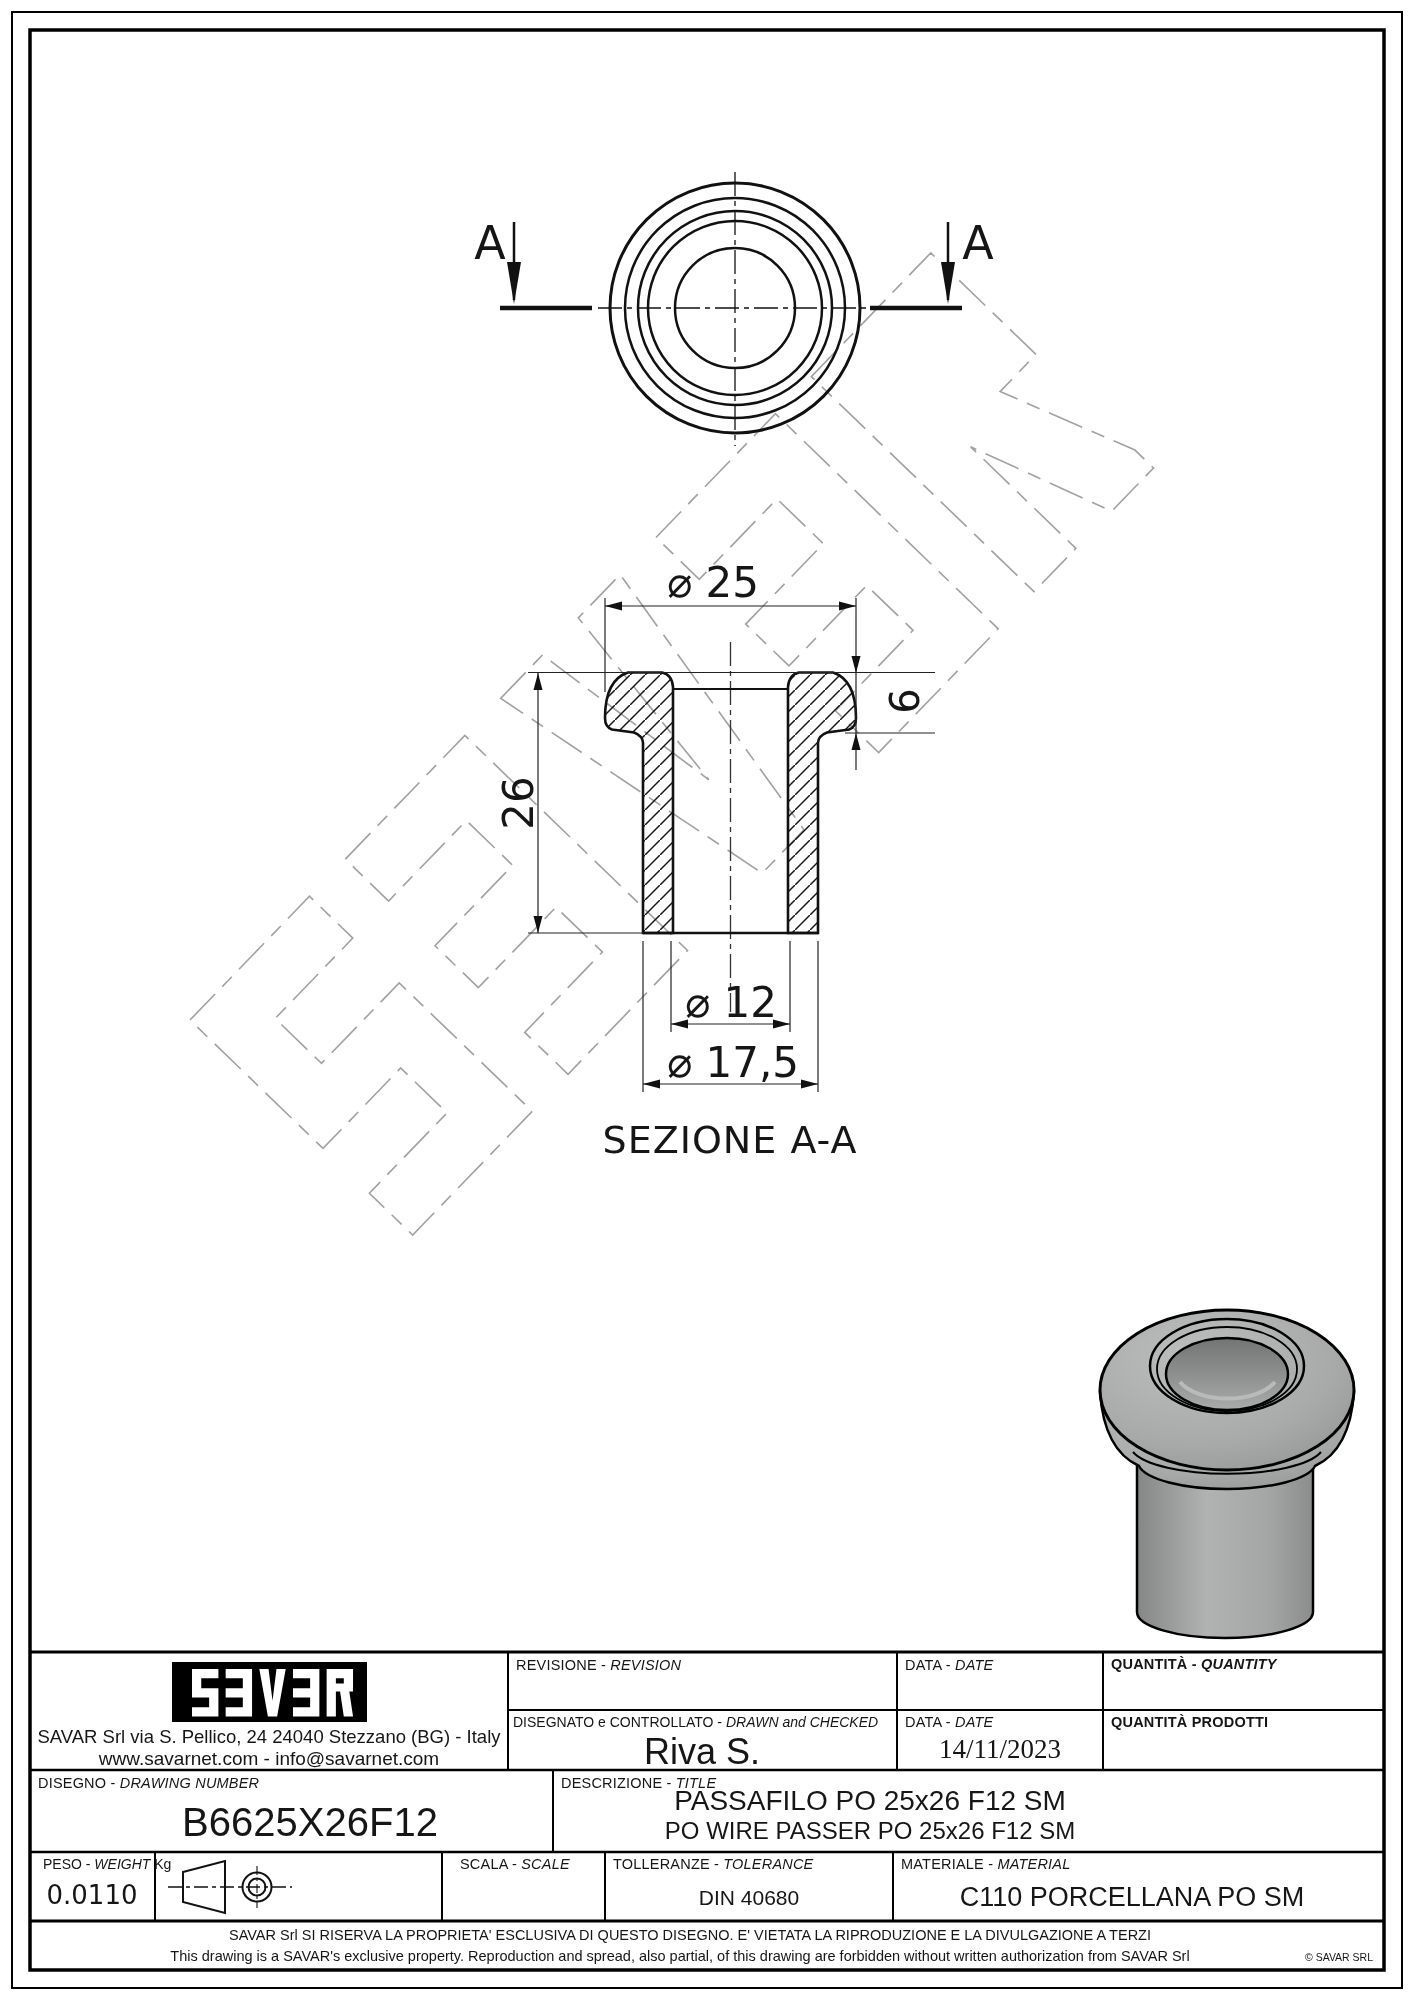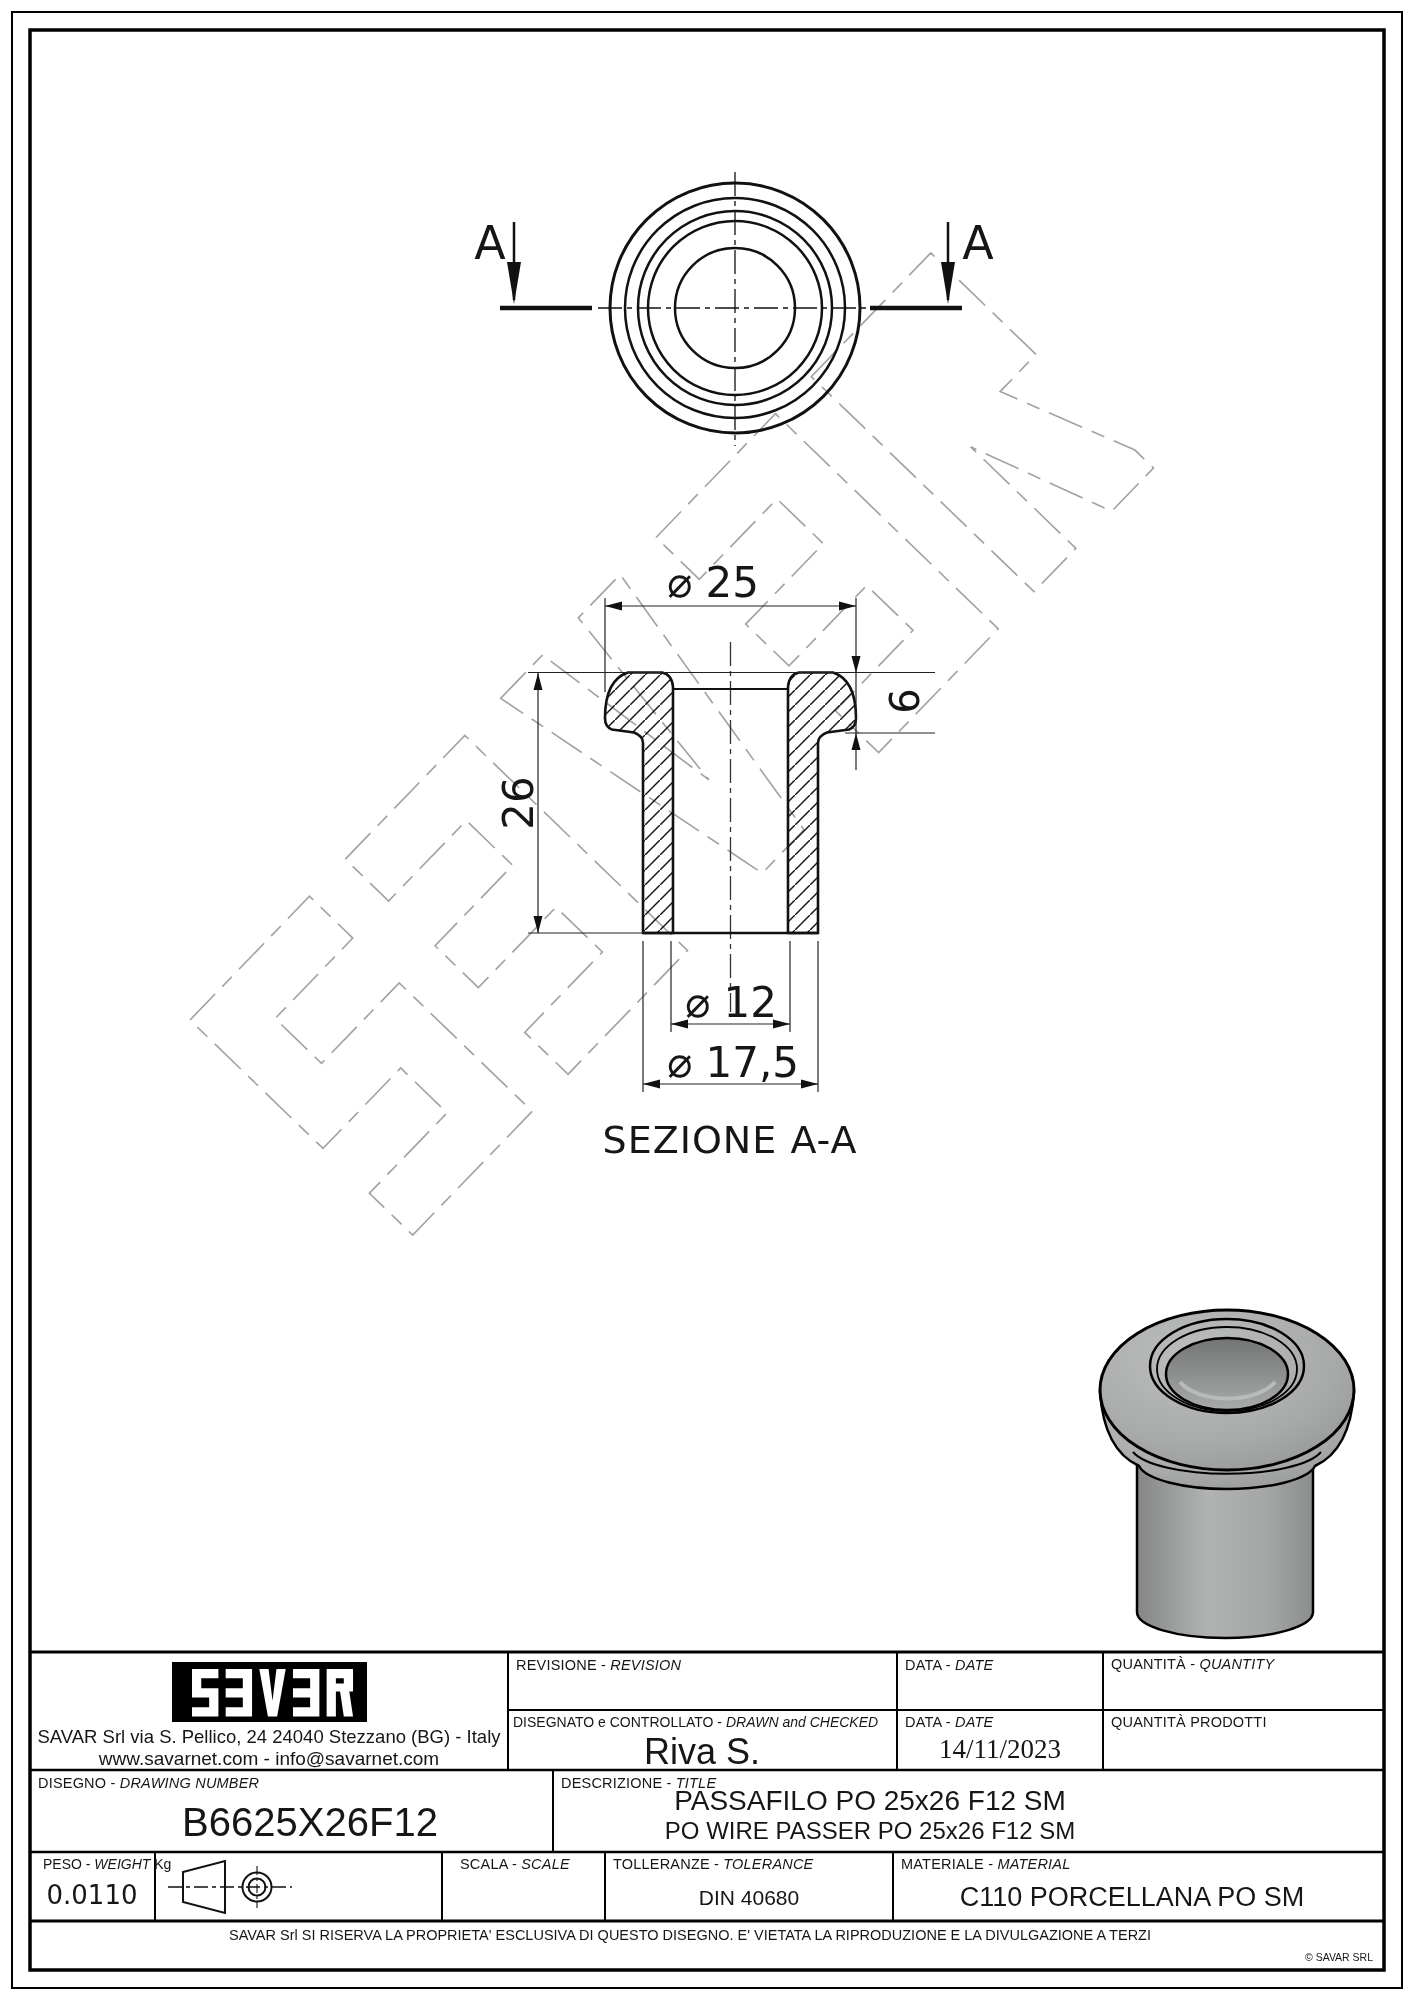--- a/index.html
+++ b/index.html
@@ -8,21 +8,21 @@
     font-family:"Liberation Sans", sans-serif;color:#111;overflow:hidden;
     margin:0 auto;
   }
   svg.linework{position:absolute;left:0;top:0;}
   .txt{position:absolute;white-space:nowrap;color:#161616;}
   .center{transform:translateX(-50%);}
   .dim{font-family:"DejaVu Sans", sans-serif;font-weight:400;}
   .rot90{transform:translate(-50%,-50%) rotate(-90deg);}
   .lbl{font-size:14.5px;letter-spacing:0.2px;}
   .lbl i{font-style:italic;}
-  .bold{font-weight:normal;}
+  .bold{font-weight:bold;}
   .it{}
   .val-big{font-size:40px;}
   .footer-line{font-size:14.5px;}
 </style>
 </head>
 <body>
 
 <div class="sheet">
 
 <svg class="linework" width="1414" height="2000" viewBox="0 0 1414 2000">
@@ -225,15 +225,16 @@
 <div class="txt lbl" style="left:613px;top:1856px;">
   <span>TOLLERANZE - </span><i>TOLERANCE</i>
 </div>
 <div class="txt center" style="left:749px;top:1886px;font-size:21px;">DIN 40680</div>
 <div class="txt lbl" style="left:901px;top:1856px;">
   <span>MATERIALE - </span><i>MATERIAL</i>
 </div>
 <div class="txt center" style="left:1132px;top:1882px;font-size:27px;">C110 PORCELLANA PO SM</div>
 
 <div class="txt center footer-line" style="left:690px;top:1927px;">SAVAR Srl SI RISERVA LA PROPRIETA' ESCLUSIVA DI QUESTO DISEGNO. E' VIETATA LA RIPRODUZIONE E LA DIVULGAZIONE A TERZI</div>
+<div class="txt center footer-line it" style="left:680px;top:1948px;">This drawing is a SAVAR's exclusive property. Reproduction and spread, also partial, of this drawing are forbidden without written authorization from SAVAR Srl</div>
 <div class="txt it" style="left:1305px;top:1951px;font-size:10.5px;">© SAVAR SRL</div>
 
 </div>
 
 </body></html>

